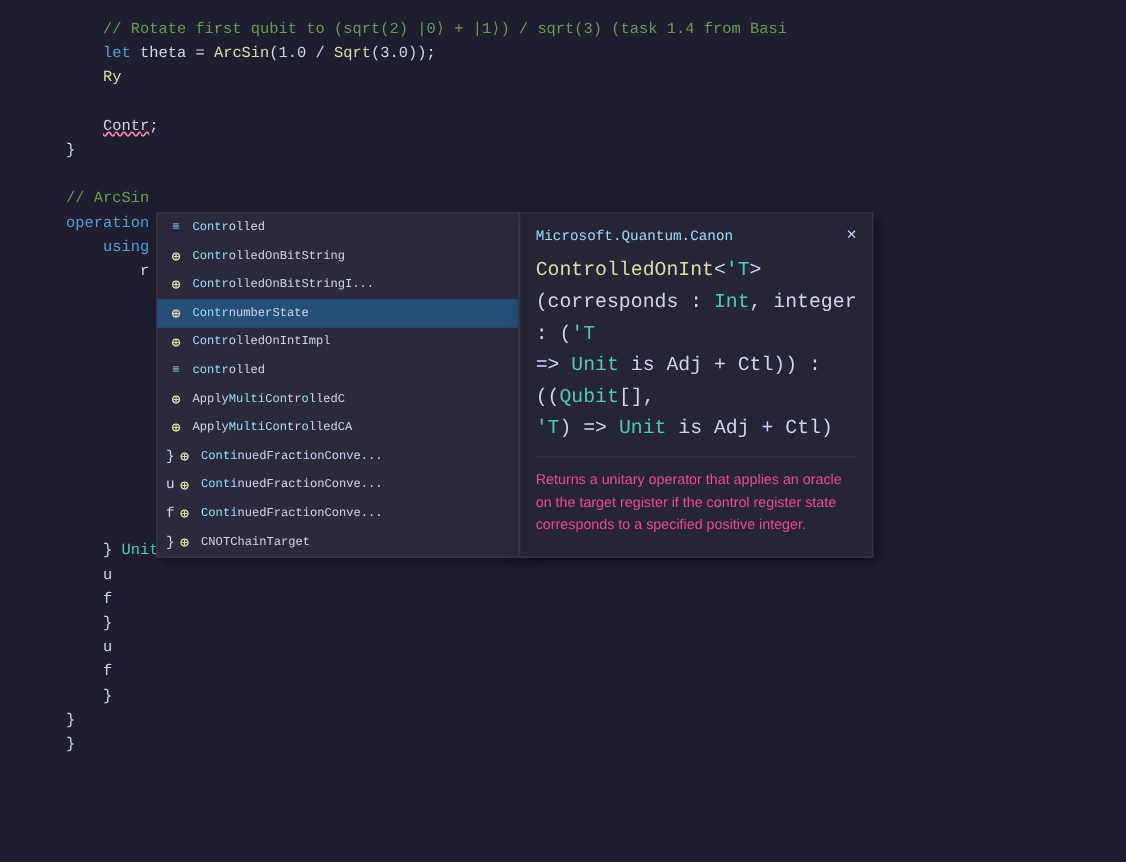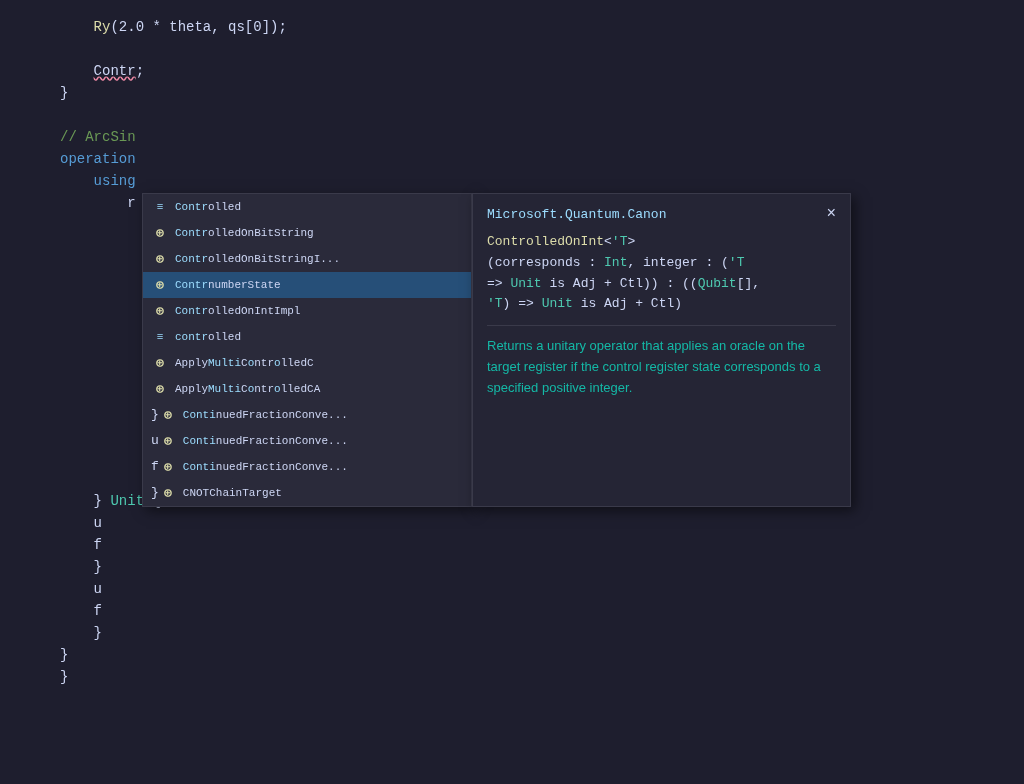--- a/index.html
+++ b/index.html
@@ -108,21 +108,21 @@
     }
 
     .item-suffix {
       color: #cdd6f4;
     }
 
     
     .info-panel {
       background: #252535;
       border: 1px solid #3a3a4a;
-      width: 379px;
+      width: 322px;
       padding: 12px 14px;
       position: relative;
       box-shadow: 4px 4px 12px rgba(0,0,0,0.5);
     }
 
     .info-panel-header {
       display: flex;
       justify-content: space-between;
       align-items: center;
       margin-bottom: 10px;
@@ -135,45 +135,51 @@
 
     .info-close {
       color: #cdd6f4;
       cursor: pointer;
       font-size: 16px;
       line-height: 1;
     }
 
     .info-signature {
       color: #cdd6f4;
-      font-size: 13px;
+      font-size: 18px;
       line-height: 1.6;
       margin-bottom: 10px;
     }
 
     .info-description {
-      color: #14b8a6;
+      color: #ec4899;
       font-size: 13px;
       line-height: 1.6;
       font-family: -apple-system, BlinkMacSystemFont, 'Segoe UI', sans-serif;
     }
 
     .info-sep {
       border: none;
       border-top: 1px solid #3a3a4a;
       margin: 10px 0;
     }
   </style>
 </head>
 <body>
 
 <div class="editor-area">
 
   <div class="code-line">
-    <span class="code-text c-plain">    </span><span class="code-text c-func">Ry</span><span class="code-text c-plain">(2.0 * theta, qs[0]);</span>
+    <span class="code-text c-comment">    // Rotate first qubit to (sqrt(2) |0⟩ + |1⟩) / sqrt(3) (task 1.4 from Basi</span>
+  </div>
+  <div class="code-line">
+    <span class="code-text c-plain">    </span><span class="code-text c-keyword">let</span><span class="code-text c-plain"> theta = </span><span class="code-text c-func">ArcSin</span><span class="code-text c-plain">(1.0 / </span><span class="code-text c-func">Sqrt</span><span class="code-text c-plain">(3.0));</span>
+  </div>
+  <div class="code-line">
+    <span class="code-text c-plain">    </span><span class="code-text c-func">Ry</span>
   </div>
   <div class="code-line"></div>
   <div class="code-line">
     <span class="code-text">    </span><span class="code-text c-red-squiggle">Contr</span><span class="code-text c-plain">;</span>
   </div>
   <div class="code-line">
     <span class="code-text c-plain">}</span>
   </div>
   <div class="code-line"></div>
   <div class="code-line">

